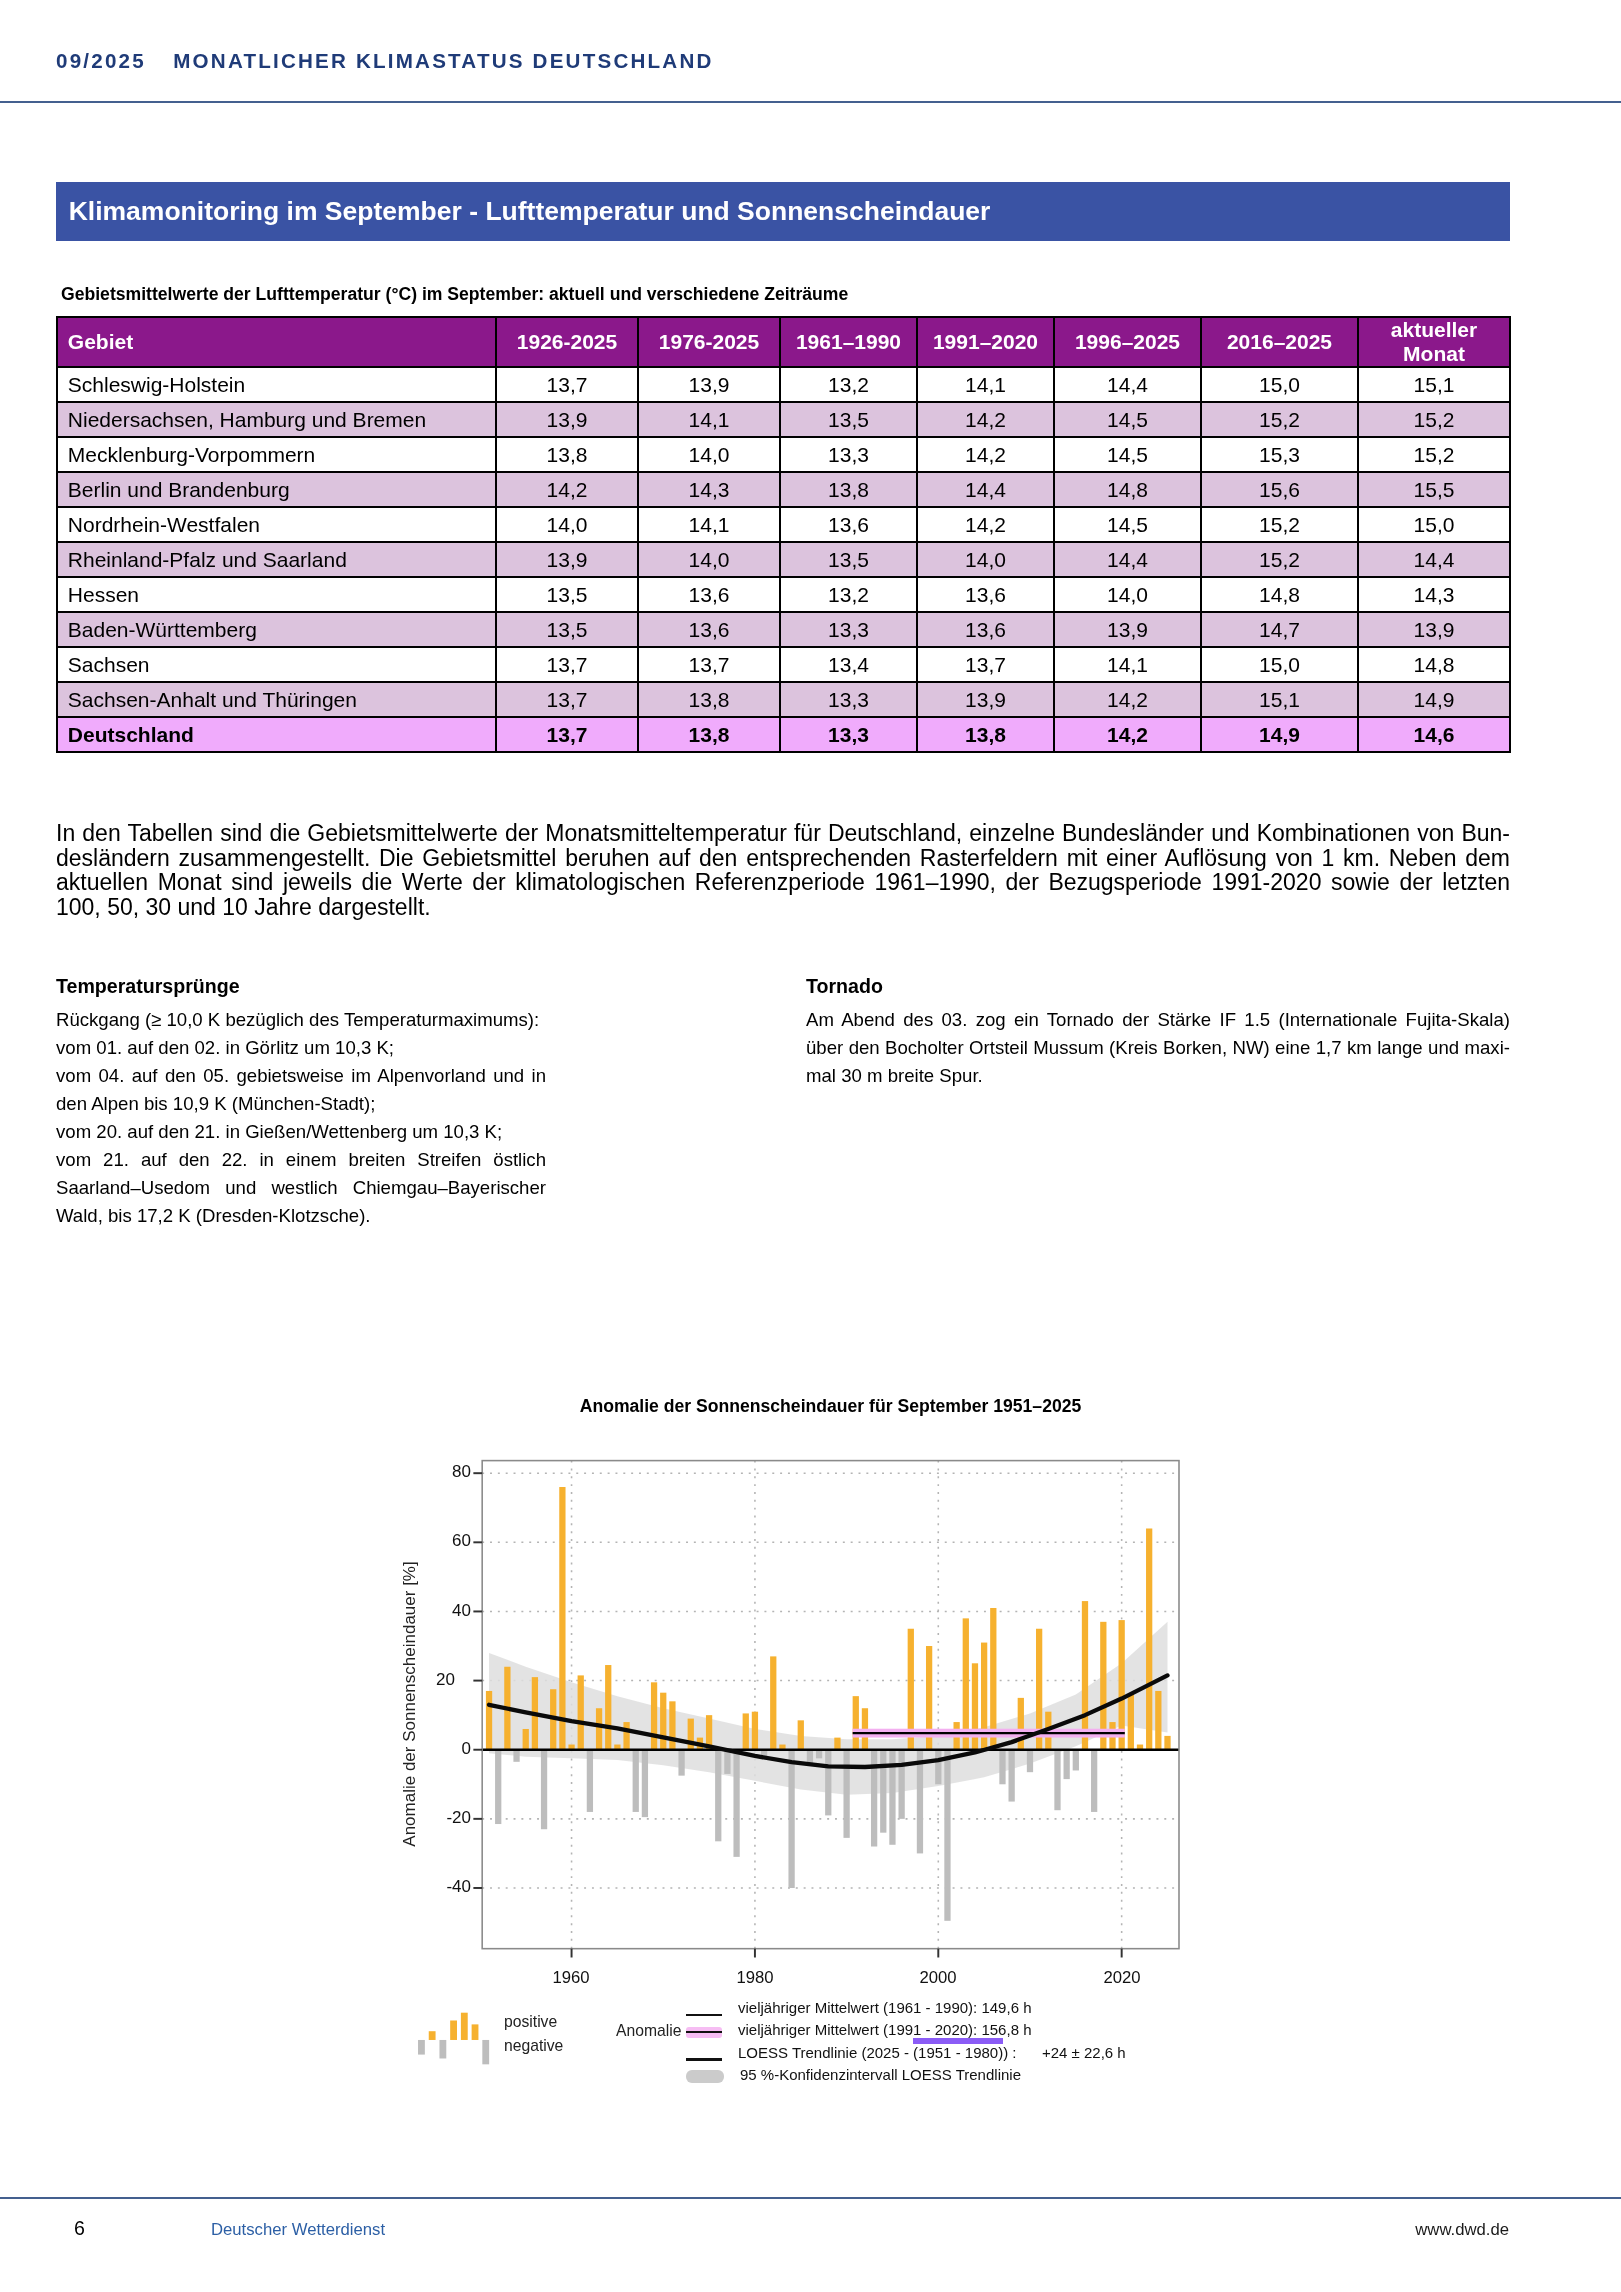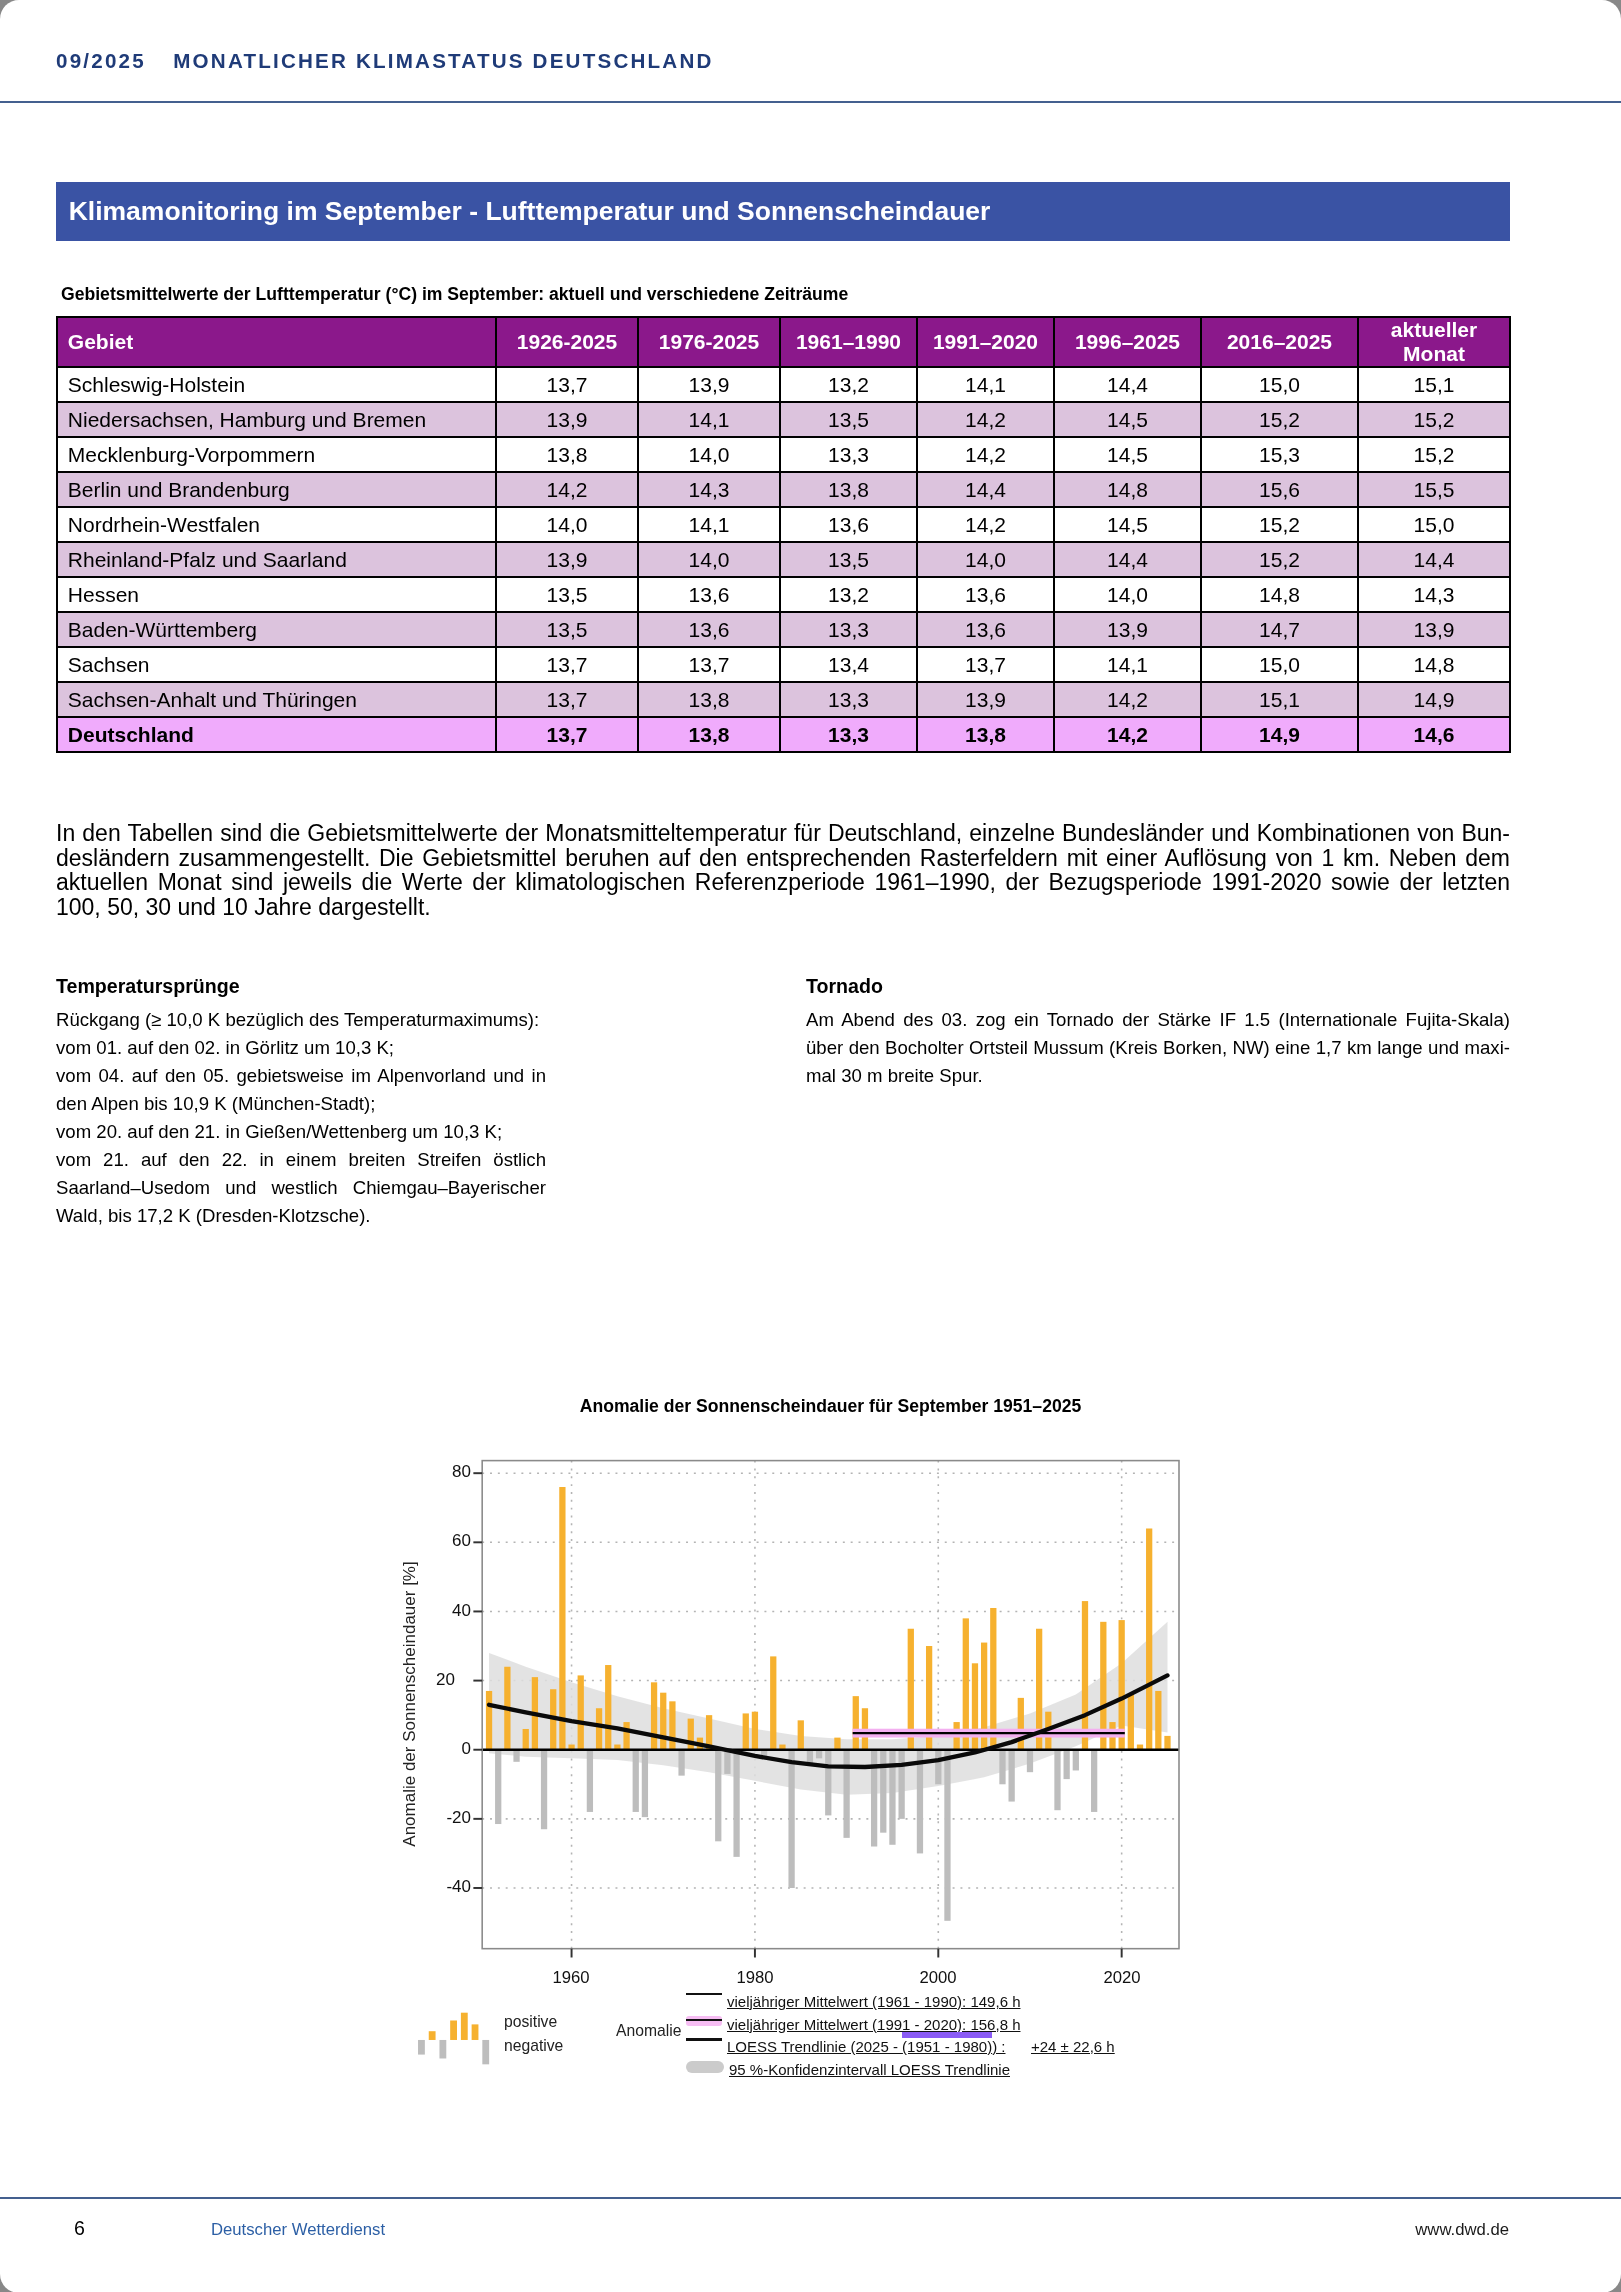--- a/index.html
+++ b/index.html
@@ -1,18 +1,18 @@
 <!DOCTYPE html>
 <html lang="de"><head>
 <meta charset="utf-8">
 <style>
   html,body{margin:0;padding:0;background:#888;}
   #page{
     position:relative;width:1621px;height:2293px;margin:0 auto;background:#ffffff;
-    font-family:"Liberation Sans", sans-serif;color:#000;overflow:hidden;border-radius:19px;
+    font-family:"Liberation Sans", sans-serif;color:#000;overflow:hidden;
   }
   .abs{position:absolute;}
 
   
   #hdr{left:56px;top:49px;font-size:20.6px;font-weight:600;letter-spacing:2.2px;color:#1F3B78;}
   #hdr .issue{margin-right:27.4px;}
   .rule-top{left:0;top:101px;width:1621px;height:2px;background:#44608F;}
 
   
   #titlebar{left:56px;top:182px;width:1454px;height:59px;background:#3A53A4;}
@@ -45,21 +45,21 @@
   #ylabel{position:absolute;left:0;top:0;transform:translate(-50%,-50%) rotate(-90deg);
     white-space:nowrap;font-size:17px;color:#222;}
   .ytick{position:absolute;width:59px;text-align:right;font-size:17px;color:#111;}
   .xtick{position:absolute;width:78px;text-align:center;font-size:16.7px;color:#111;}
 
   
   #anomaly-icon{left:416px;top:2001px;}
   #posneg{left:504px;top:2010px;font-size:15.7px;line-height:23.5px;color:#222;}
   #anom-label{left:616px;top:2022px;font-size:15.7px;color:#222;}
   #legend{left:686px;top:1993px;font-size:15px;color:#111;}
-  #legend .lrow{display:flex;align-items:flex-start;height:22.5px;gap:5px;text-decoration:underline;}
+  #legend .lrow{display:flex;align-items:flex-end;height:22.5px;gap:16px;}
   .lg{flex:0 0 auto;}
   .lg-line{width:36px;height:0;border-top:2.9px solid #111;}
   .lg-pink{width:36px;height:10.8px;background:#F6BDF3;border-radius:2.9px;position:relative;}
   .lg-pink::after{content:"";position:absolute;left:0;right:0;top:3.9px;border-top:2.9px solid #111;}
   .lg-trend{width:36px;height:0;border-top:3.9px solid #111;}
   .lg-band{width:38px;height:12.7px;background:#CBCBCB;border-radius:5.9px;}
   .ovl{border-top:6px solid #8b5cf6;}
   .lg-val{margin-left:25.5px;}
 
   

